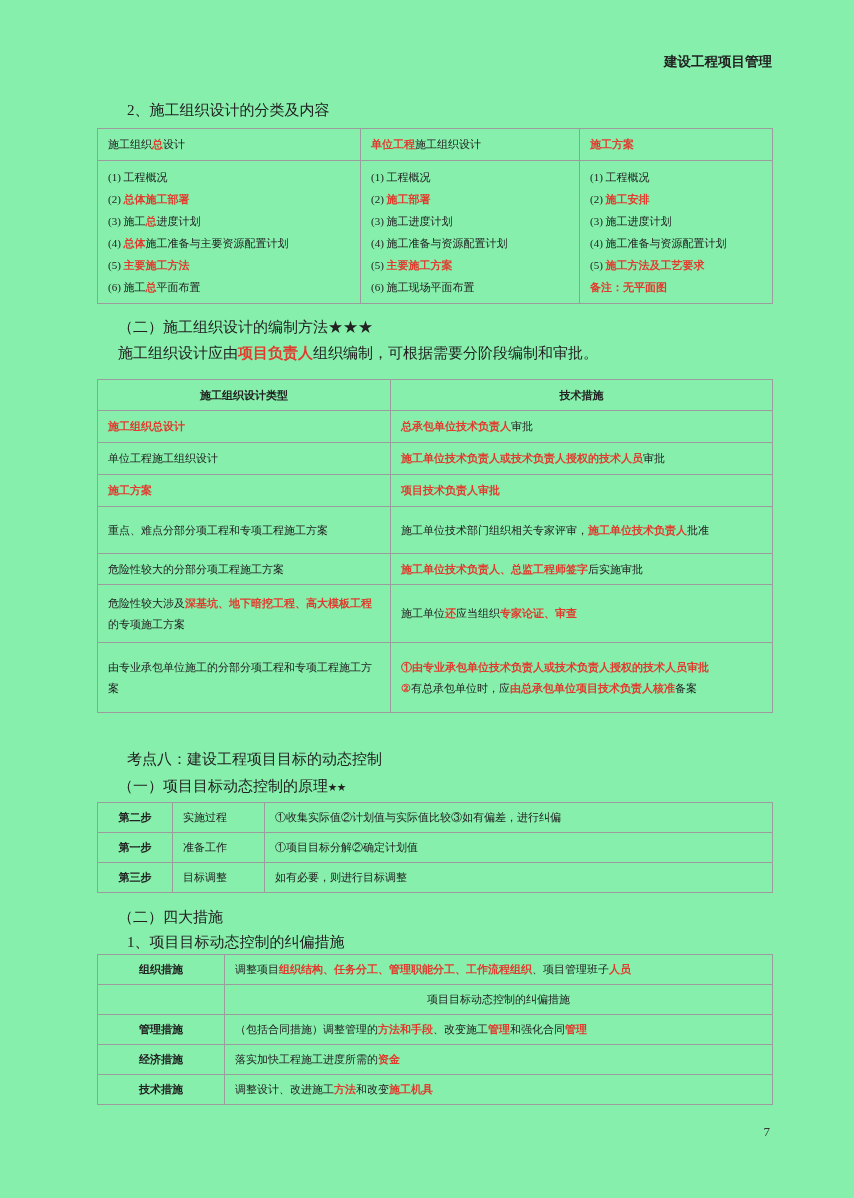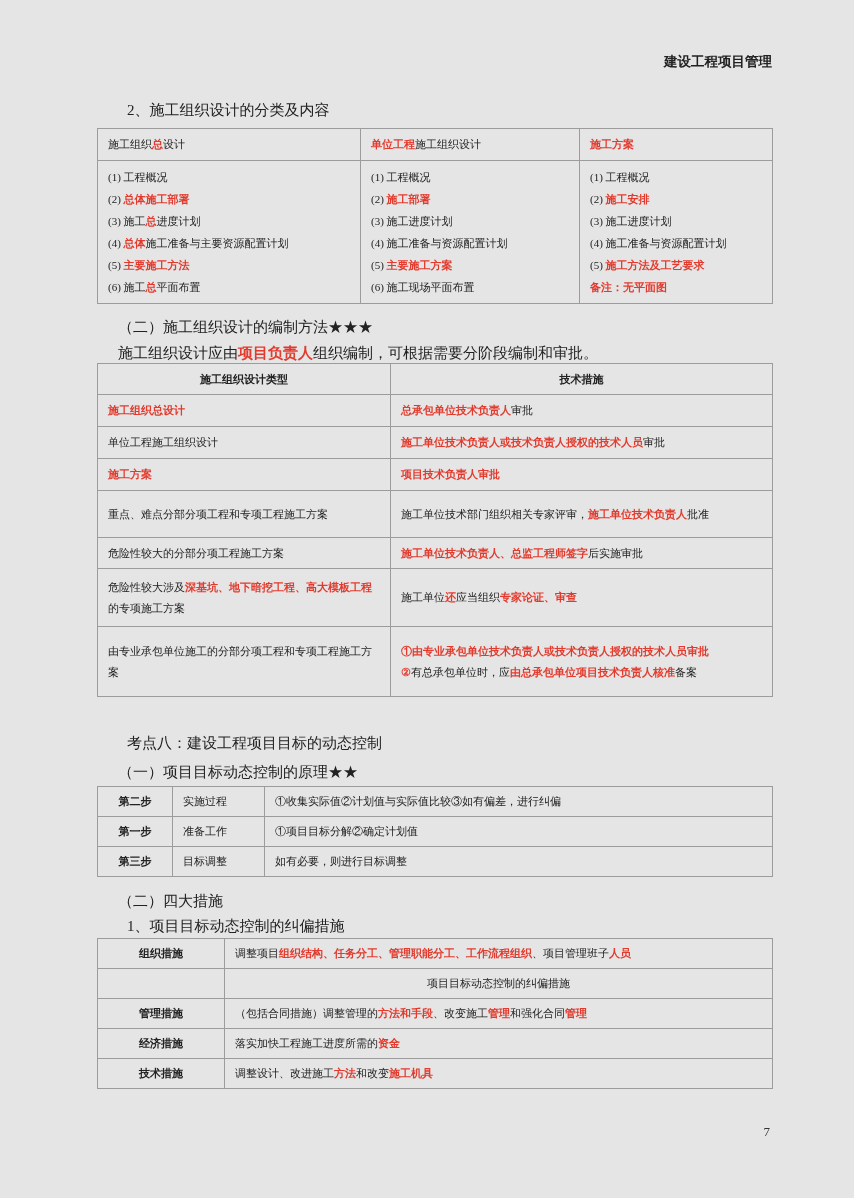--- a/index.html
+++ b/index.html
@@ -1,43 +1,43 @@
 <!DOCTYPE html>
 <html><head>
 <meta charset="utf-8">
 <style>
   * { margin:0; padding:0; box-sizing:border-box; }
   html,body { background:#ffffff; }
   .page {
-    width:854px; height:1198px; background:#e5e5e5; position:relative;
+    width:854px; height:1198px; background:#86efac; position:relative;
     padding:53px 82px 0 97px;
     font-family:"Liberation Serif", serif;
     color:#222222; font-size:15px;
   }
   .hei { font-family:"Liberation Sans", sans-serif; font-weight:bold; }
   .top-header { text-align:right; font-size:13.5px; line-height:17px; }
   .red { color:#e23b2e; font-weight:bold; }
   h3, .line { line-height:20px; font-weight:normal; font-size:15px; }
   .ind30 { padding-left:30px; }
   .ind21 { padding-left:21px; }
   .s1-title { margin-top:30px; }
   .s2-title { margin-top:13px; }
   .s2-sub   { margin-top:6px; }
   .s2-para  { margin-top:6px; line-height:20px; }
   .kd8      { margin-top:36px; font-size:15px; line-height:20px; }
-  .principle{ margin-top:9px; }
+  .principle{ margin-top:9px;font-family:Liberation Mono, monospace; }
   .measures { margin-top:14px; }
   .measures-sub { margin-top:5px; }
   table { border-collapse:collapse; width:100%; table-layout:fixed; font-size:11px; }
   td { border:1px solid #9c9c9c; padding:4px 10px; vertical-align:middle; line-height:21px; }
   .t1 { margin-top:8px; }
   .t1 col.c1{width:263px;} .t1 col.c2{width:219px;} .t1 col.c3{width:193px;}
   .t1 .t1h td { height:32px; }
   .t1 .t1b td { vertical-align:top; line-height:22px; padding:5px 10px; }
-  .t2 { margin-top:0; }
+  .t2 { margin-top:16px; }
   .t2 col.c1{width:293px;} .t2 col.c2{width:382px;}
   .t2 .hrow td { height:31px; text-align:center; }
   .t2 .r32 td { height:32px; }
   .t2 .r47 td { height:47px; }
   .t2 .r31 td { height:31px; }
   .t2 .r58 td { height:58px; }
   .t2 .r70 td { height:70px; }
   .t3 { margin-top:4px; }
   .t3 col.c1{width:75px;} .t3 col.c2{width:92px;} .t3 col.c3{width:508px;}
   .t3 td { height:29px; }

